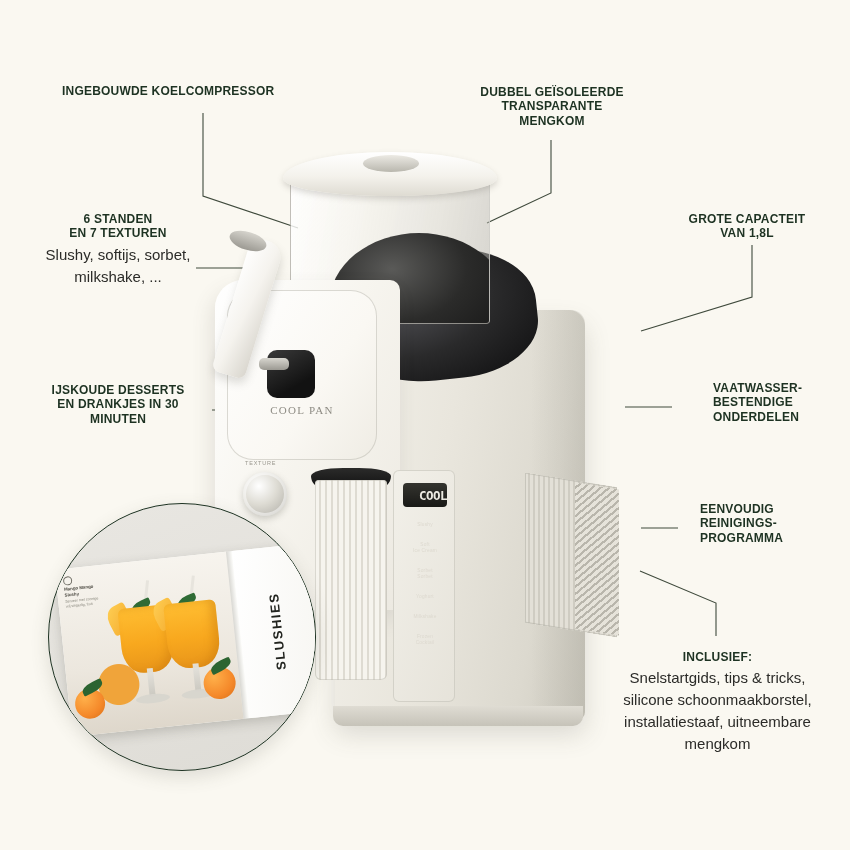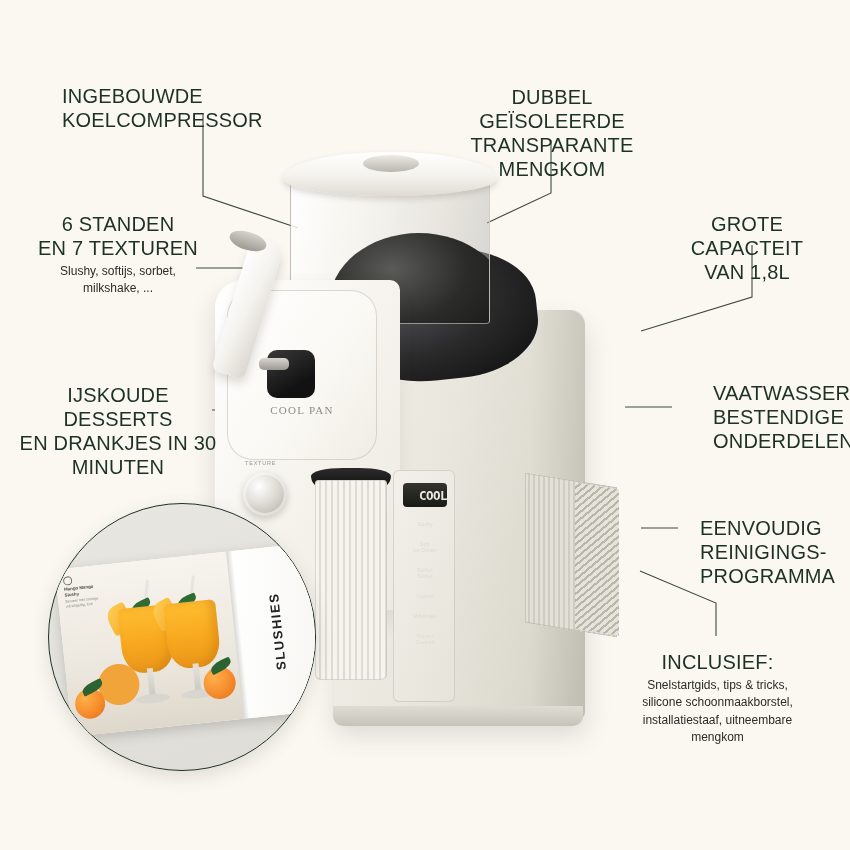--- a/index.html
+++ b/index.html
@@ -8,28 +8,28 @@
     background:#faf8f1;
     font-family:"Liberation Sans", sans-serif;
     position:relative;
     overflow:hidden;
   }
   .stage { position:absolute; inset:0; }
 
   
   .callout { position:absolute; color:#1d3222; }
   .callout .hd {
-    font-weight:normal;
-    font-size:20px;
+    font-weight:bold;
+    font-size:12px;
     letter-spacing:.2px;
     line-height:1.2;
     text-transform:uppercase;
   }
   .callout .sub {
-    font-size:12px;
+    font-size:15px;
     line-height:1.45;
     color:#2b2b28;
     margin-top:3px;
     font-weight:400;
   }
   .c-center { text-align:center; }
   .c-left   { text-align:left; }
 
   
   svg.leaders { position:absolute; inset:0; width:850px; height:850px; pointer-events:none; }
@@ -422,21 +422,21 @@
 EN DRANKJES IN 30
 MINUTEN</div>
   </div>
 
   <div class="callout c-left" style="left:685px; top:381px; width:165px;">
     <div class="hd" style="white-space: pre-line; margin-left: 28px;">VAATWASSER-
 BESTENDIGE
 ONDERDELEN</div>
   </div>
 
-  <div class="callout c-left" style="left:700px; top:516px; width:150px;">
+  <div class="callout c-left" style="left:700px; top:502px; width:150px;">
     <div class="hd" style="white-space: pre-line;">EENVOUDIG
 REINIGINGS-
 PROGRAMMA</div>
   </div>
 
   <div class="callout c-center" style="left:590px; top:650px; width:255px;">
     <div class="hd">INCLUSIEF:</div>
     <div class="sub" style="white-space: pre-line;">Snelstartgids, tips &amp; tricks,
 silicone schoonmaakborstel,
 installatiestaaf, uitneembare

